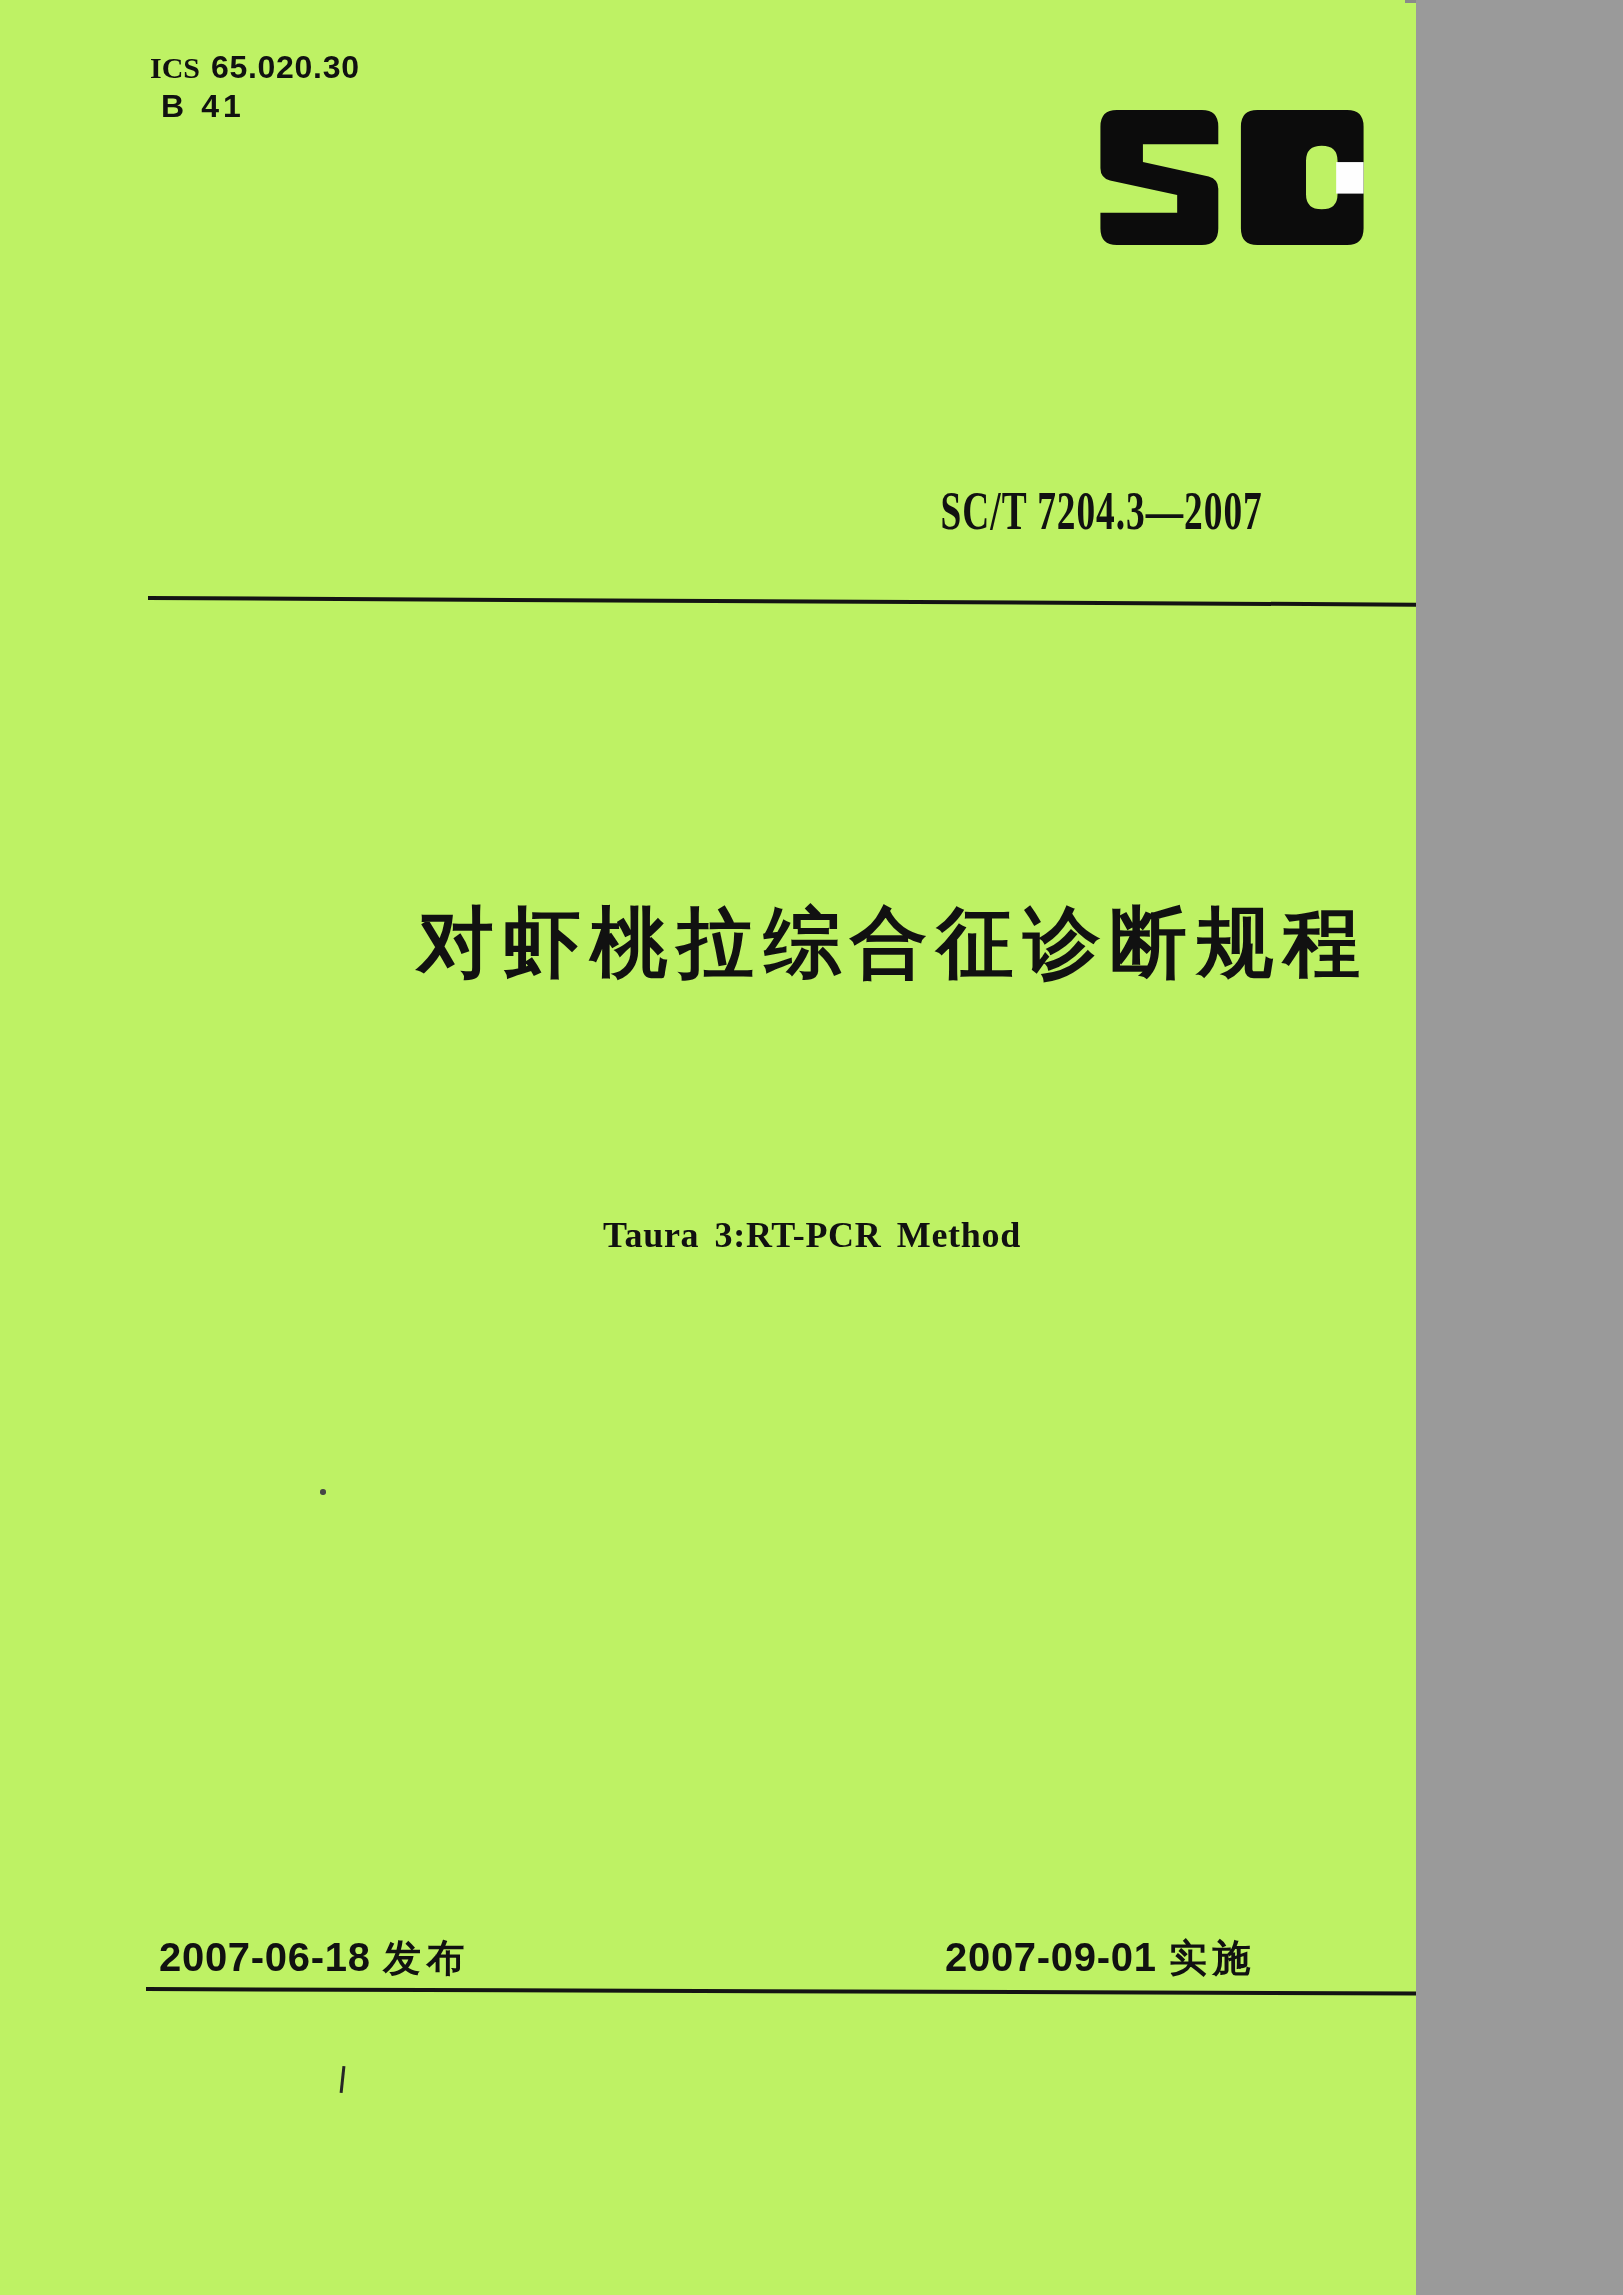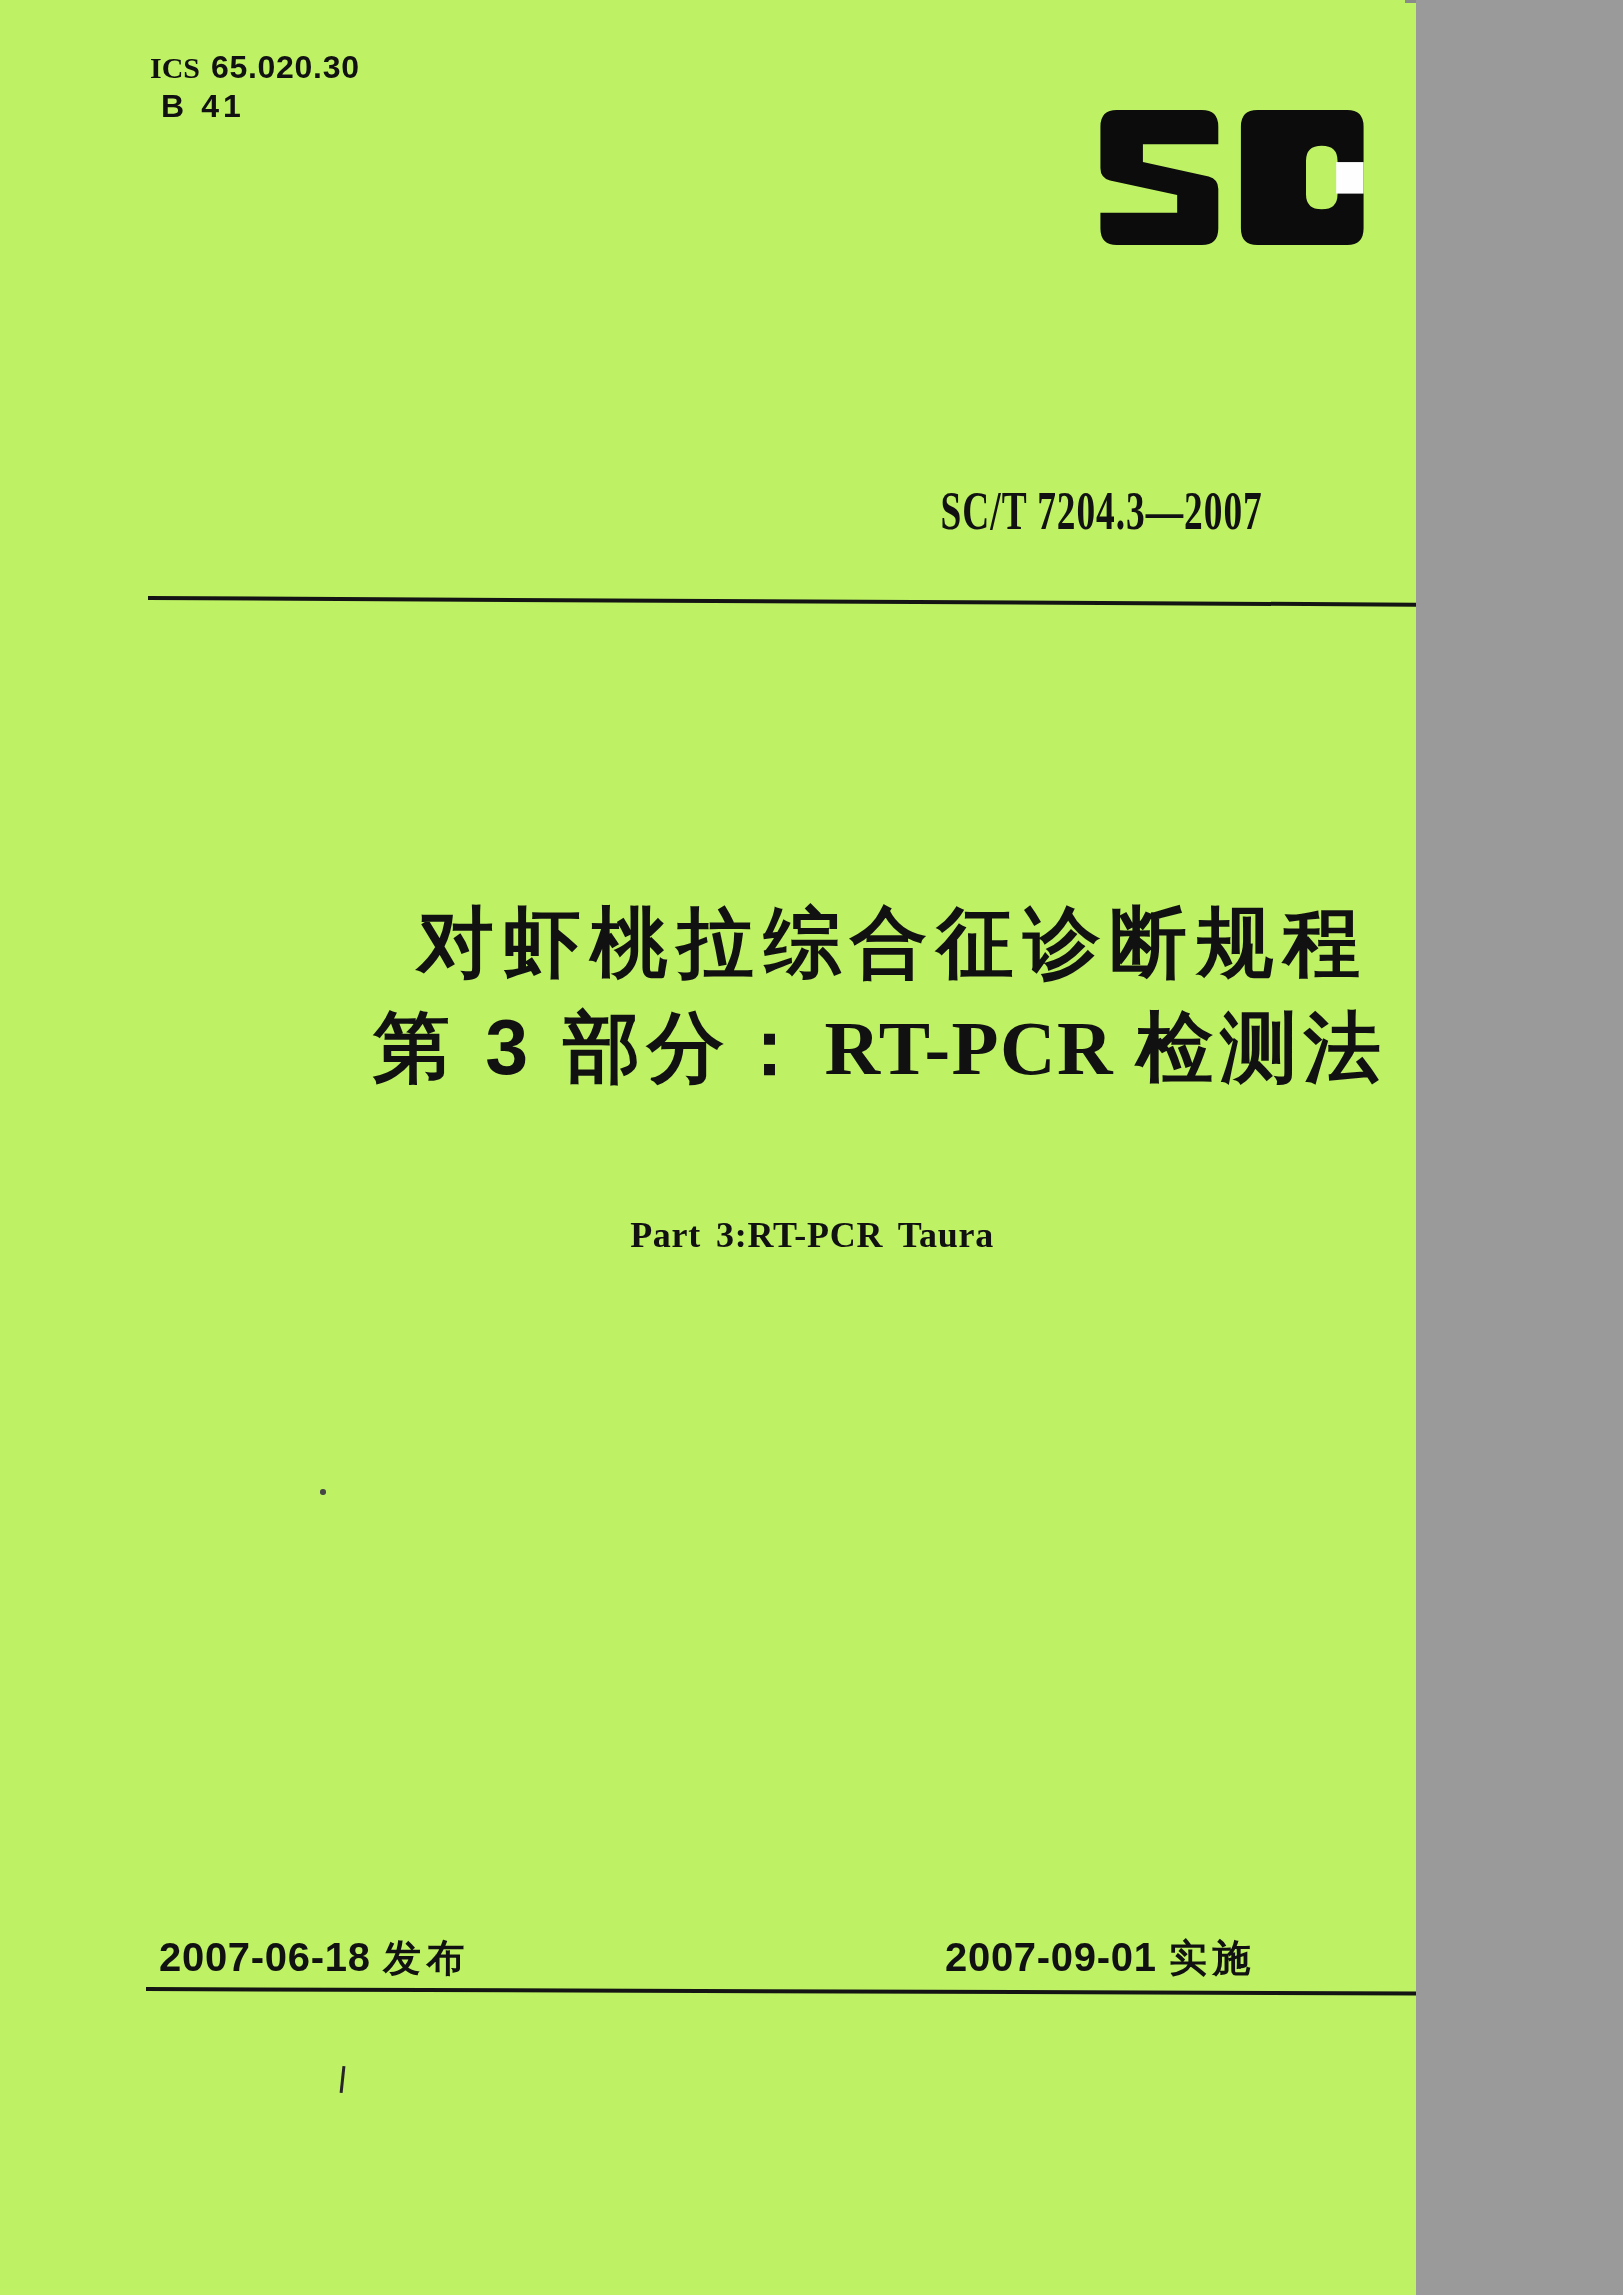--- a/index.html
+++ b/index.html
@@ -83,24 +83,21 @@
       <path fill="#0c0c0c" d="M24,0 H148 Q172,0 172,24 V50 H62 V76 L158,97 Q172,101 172,115 V173 Q172,197 148,197 H24 Q0,197 0,173 V150 H112 V124 L14,103 Q0,99 0,85 V24 Q0,0 24,0 Z"></path>
       <path fill="#0c0c0c" fill-rule="evenodd" d="M229,0 H360 Q384,0 384,24 V173 Q384,197 360,197 H229 Q205,197 205,173 V24 Q205,0 229,0 Z M323,52 Q300,52 300,74 V123 Q300,145 323,145 Q346,145 346,123 V74 Q346,52 323,52 Z"></path>
       <rect x="344" y="76" width="40" height="46" fill="#fefefe"></rect>
     </svg>
   </div>
 
   <div class="abs song std-number">SC/T 7204.3—2007</div>
   <div class="abs rule1"></div>
 
   <div class="abs hei cn1">对虾桃拉综合征诊断规程</div>
-  <div class="abs hei cn2">
-    <span class="pfx">第 3 部分：</span><span class="song latin">RT-PCR</span><span class="sfx">检测法</span>
-  </div>
-  <div class="abs song en-line en2">Part 3:RT-PCR Taura</div>
+  <div class="abs song en-line en2">Taura 3:RT-PCR Method</div>
 
   <div class="abs speck"></div>
   <div class="abs edge-dash d1"></div>
   <div class="abs edge-dash d2"></div>
   <div class="abs edge-dash d3"></div>
 
   <div class="abs hei date-left">
     <span class="date-num">2007-06-18</span><span class="date-label">发布</span>
   </div>
   <div class="abs hei date-right">

